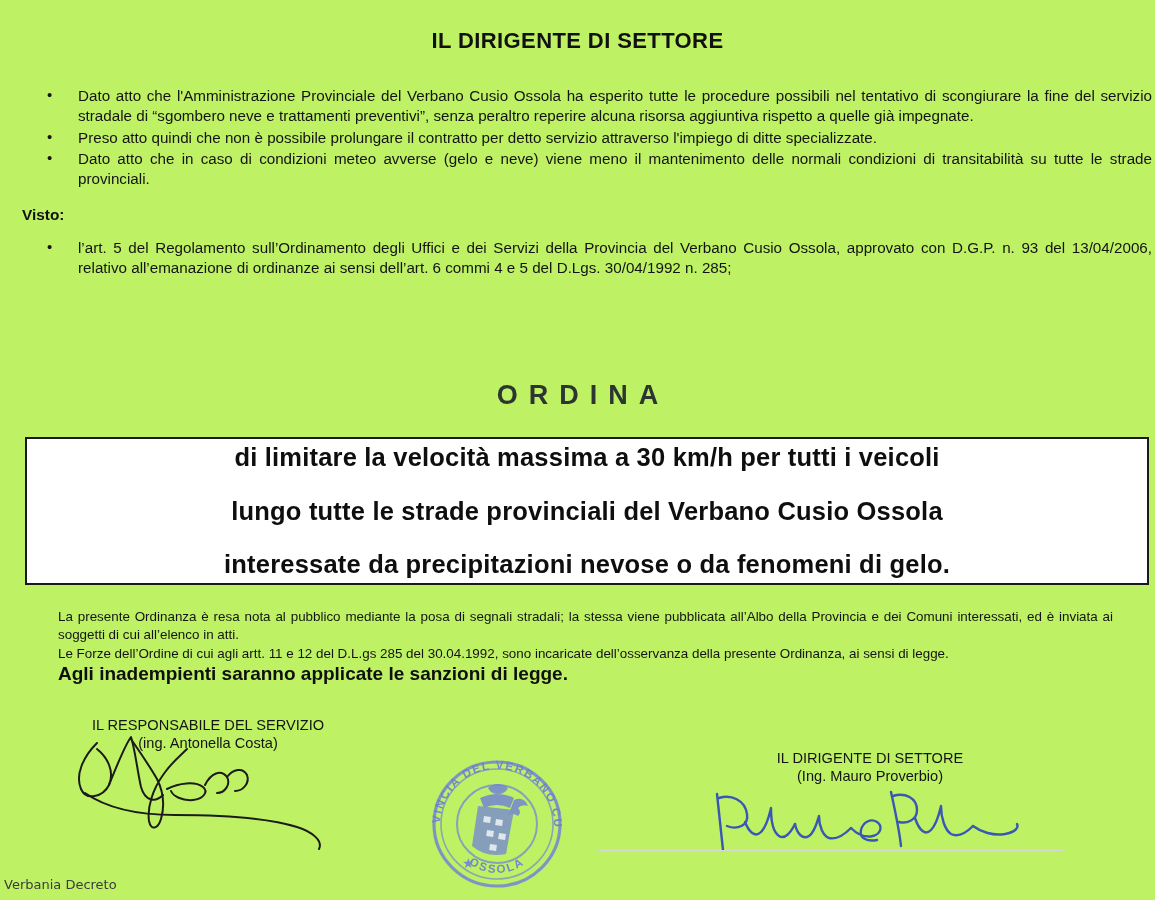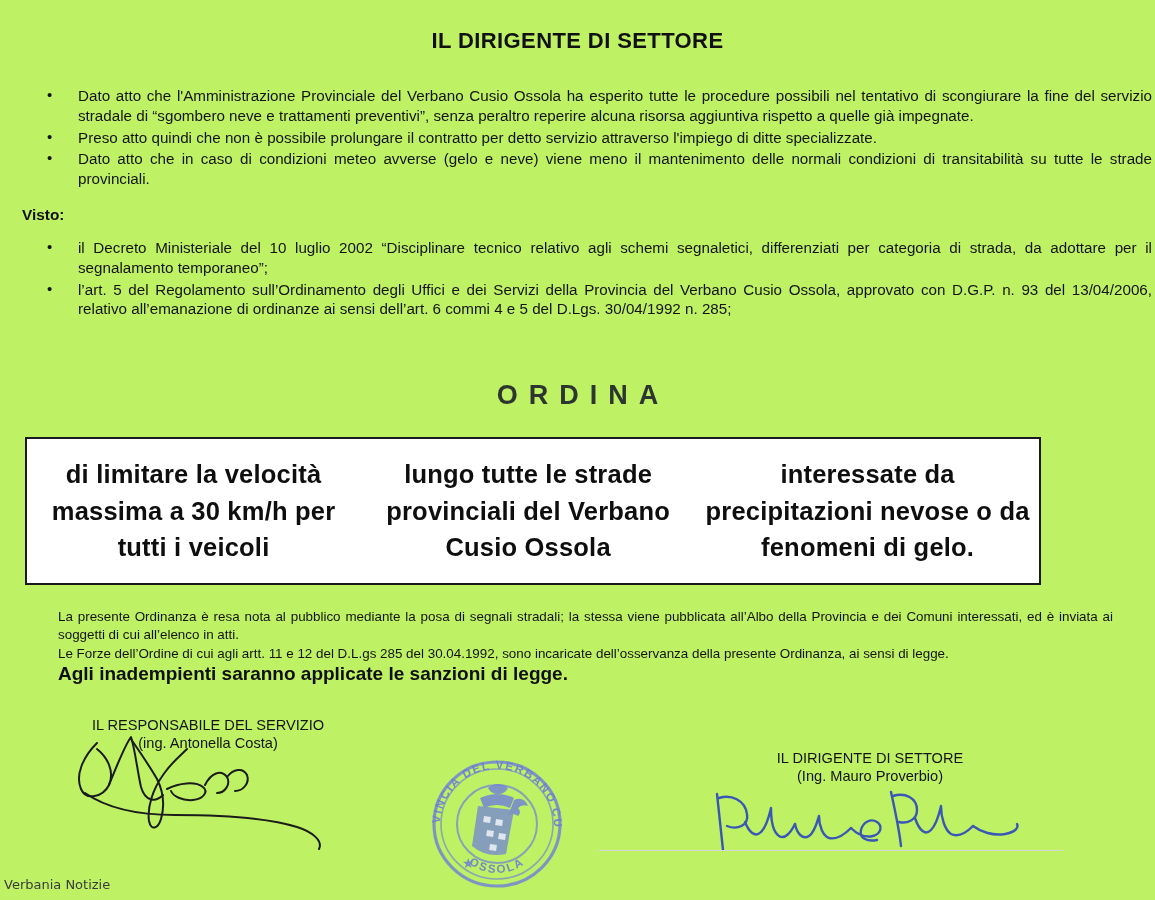--- a/index.html
+++ b/index.html
@@ -95,29 +95,29 @@
     letter-spacing: 11px;
     color: #2d3530;
     text-indent: 11px;
   }
 
   
   .order-box {
     position: absolute;
     top: 437px;
     left: 25px;
-    width: 1016px;
+    width: 1124px;
     height: 148px;
     border: 2.5px solid #1a1a1a;
     box-sizing: border-box;
     background: #ffffff;
     display: flex;
-    flex-direction: row;
+    flex-direction: column;
     align-items: center;
-    justify-content: flex-end;
+    justify-content: space-between;
   }
   .order-line {
     font-size: 25.5px;
     font-weight: bold;
     color: #0e0e0e;
     line-height: 1.45;
     text-align: center;
     letter-spacing: 0.2px;
   }
 
@@ -199,21 +199,20 @@
 
   <ul class="bullet-list" id="premise-list">
     <li class="bullet-item">Dato atto che l'Amministrazione Provinciale del Verbano Cusio Ossola ha esperito tutte le procedure  possibili nel tentativo di scongiurare la fine del servizio stradale di “sgombero neve e trattamenti preventivi”, senza peraltro reperire alcuna risorsa aggiuntiva rispetto a quelle già impegnate.</li>
     <li class="bullet-item">Preso atto quindi che non è possibile prolungare il contratto per detto servizio attraverso l'impiego di ditte specializzate.</li>
     <li class="bullet-item">Dato atto che in caso di condizioni meteo avverse (gelo e neve) viene meno il mantenimento delle normali condizioni di transitabilità su tutte le strade provinciali.</li>
   </ul>
 
   <div class="section-label" id="visto-label">Visto:</div>
 
   <ul class="bullet-list" id="visto-list">
-    <li class="bullet-item">il Decreto Ministeriale del 10 luglio 2002 “Disciplinare tecnico relativo agli schemi segnaletici, differenziati per categoria di strada, da adottare per il segnalamento temporaneo”;</li>
     <li class="bullet-item">l’art. 5 del Regolamento sull’Ordinamento degli Uffici e dei Servizi della Provincia del Verbano Cusio Ossola, approvato con D.G.P. n. 93 del 13/04/2006, relativo all’emanazione di ordinanze ai sensi dell’art. 6 commi 4 e 5 del D.Lgs. 30/04/1992 n. 285;</li>
   </ul>
 
   <div class="ordina-heading">ORDINA</div>
 
   <div class="order-box">
     <div class="order-line">di limitare la velocità massima a 30 km/h per tutti i veicoli</div>
     <div class="order-line">lungo tutte le strade provinciali del Verbano Cusio Ossola</div>
     <div class="order-line">interessate da precipitazioni nevose o da fenomeni di gelo.</div>
   </div>
@@ -290,15 +289,15 @@
     <g fill="#ffffff" opacity="0.75">
       <rect x="66" y="72" width="7" height="6" transform="rotate(8 66 72)"></rect>
       <rect x="78" y="75" width="7" height="6" transform="rotate(8 78 75)"></rect>
       <rect x="69" y="86" width="7" height="6" transform="rotate(8 69 86)"></rect>
       <rect x="81" y="89" width="7" height="6" transform="rotate(8 81 89)"></rect>
       <rect x="72" y="100" width="7" height="6" transform="rotate(8 72 100)"></rect>
     </g>
     <text x="44" y="124" font-size="14" fill="#7385d4" opacity="0.9" font-family="'Liberation Sans', sans-serif">★</text>
   </svg>
 
-  <div class="footer-note">Verbania Notizie</div>
+  <div class="footer-note">Verbania Decreto</div>
 
 </div>
 
 </body></html>

